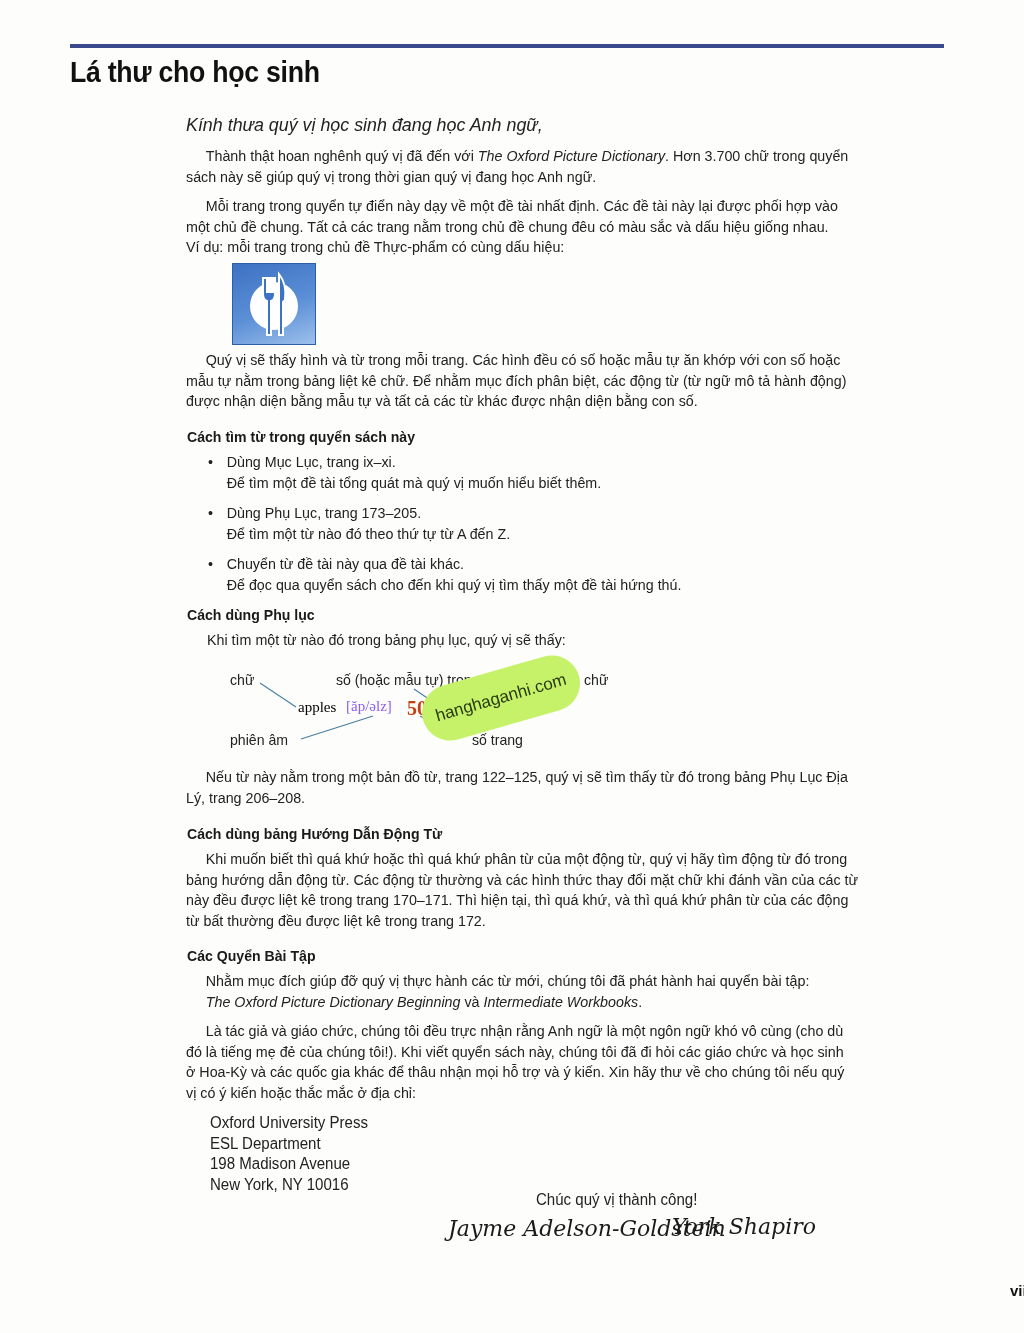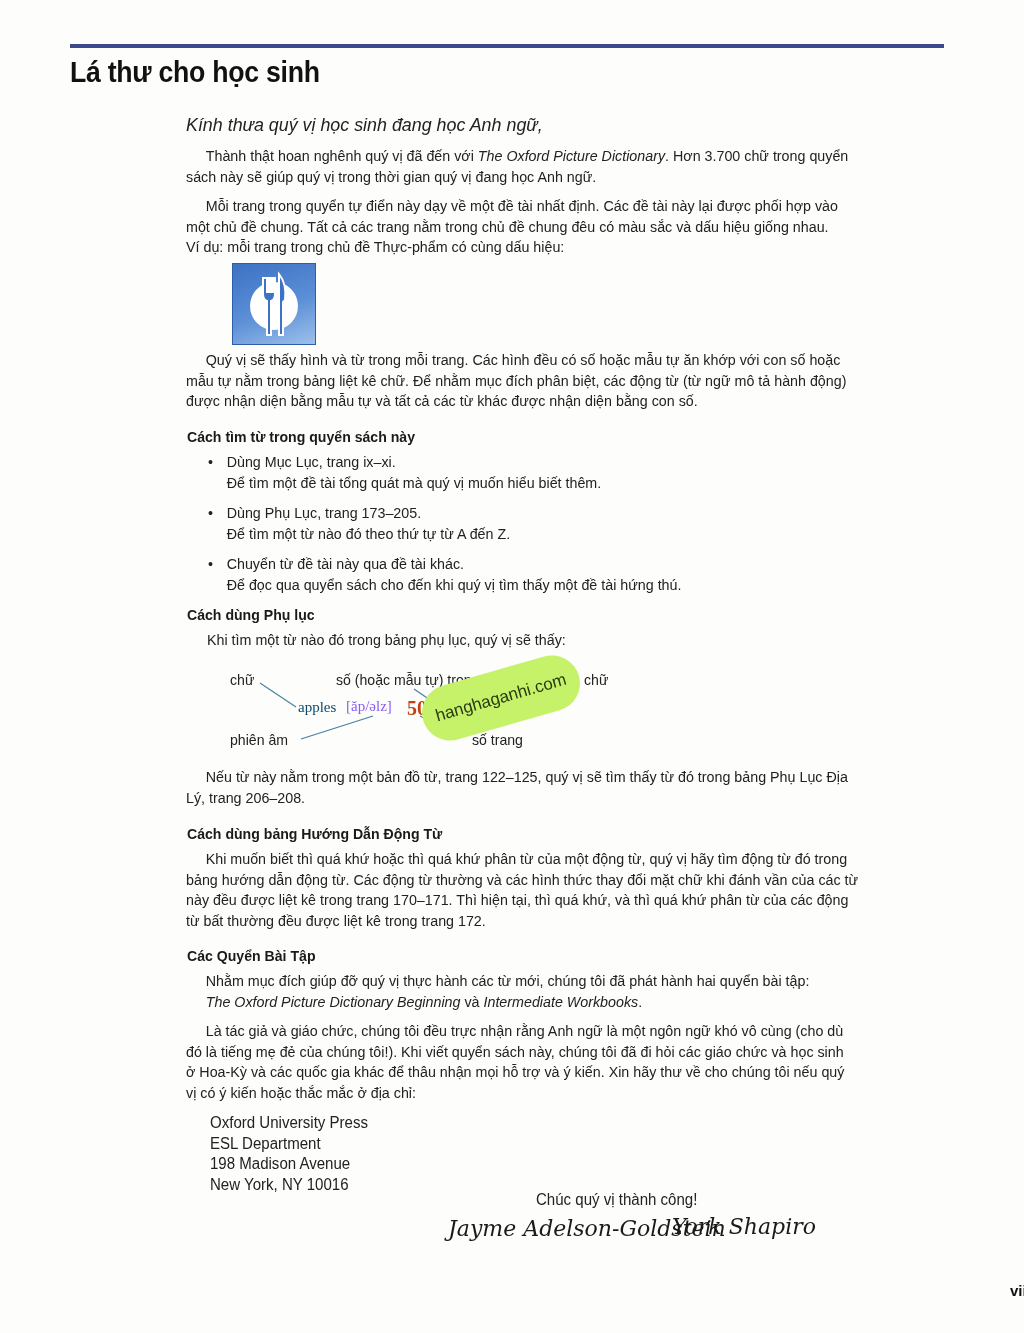--- a/index.html
+++ b/index.html
@@ -43,21 +43,21 @@
   .icon-box {
     position: absolute; left: 232px; top: 263px; width: 82px; height: 80px;
     background: linear-gradient(160deg, #3d72c4 0%, #5b8fd6 55%, #9dc0ec 100%);
     border: 1px solid #2f5ea8;
   }
   .bullet-list { position: absolute; left: 206px; top: 452px; font-size: 15.2px; line-height: 20.5px; color: #222; transform: scaleX(0.94); transform-origin: left; white-space: nowrap; }
   .bullet-item { position: relative; padding-left: 22px; margin-bottom: 10px; }
   .bullet-item .dot { position: absolute; left: 2px; top: 0; }
   .diagram { position: absolute; left: 0; top: 0; width: 1024px; height: 1333px; pointer-events: none; }
   .diag-label { position: absolute; font-size: 15px; color: #222; transform: scaleX(0.94); transform-origin: left; white-space: nowrap; }
-  .entry-word { position: absolute; left: 298px; top: 699px; font-family: "Liberation Serif", serif; font-size: 15px; color: #0c4a6e; }
+  .entry-word { position: absolute; left: 298px; top: 699px; font-family: "Liberation Serif", serif; font-size: 15px; color: #000000; }
   .entry-phon { position: absolute; left: 346px; top: 698px; font-family: "Liberation Serif", serif; font-size: 15px; color: #8b5cf6; }
   .entry-num { position: absolute; left: 407px; top: 697px; font-family: "Liberation Serif", serif; font-weight: bold; font-size: 20px; color: #c2410c; }
   .watermark {
     position: absolute; left: 420px; top: 670px; width: 162px; height: 56px;
     background: #c6f26a; border-radius: 28px;
     transform: rotate(-16deg); transform-origin: center;
     display: flex; align-items: center; justify-content: center;
     font-size: 17px; color: #2a3a10;
   }
   .address { position: absolute; left: 210px; top: 1113px; font-size: 16px; line-height: 20.5px; color: #222; transform: scaleX(0.94); transform-origin: left; }

